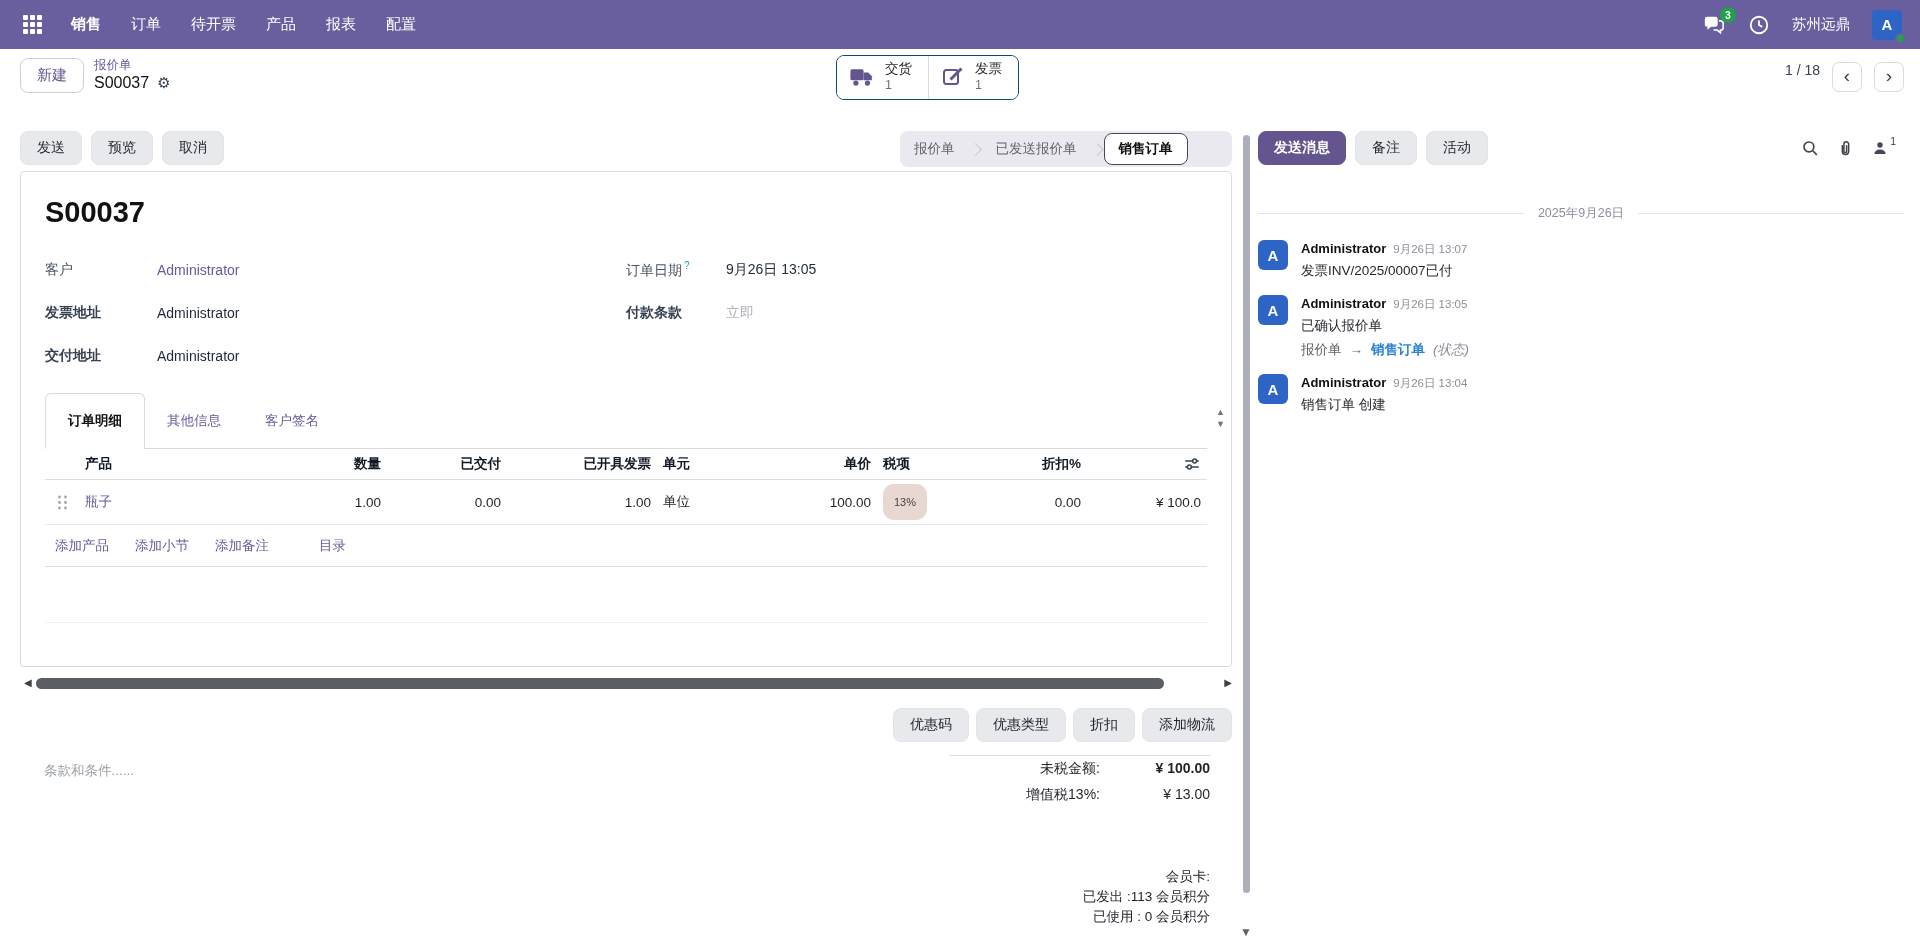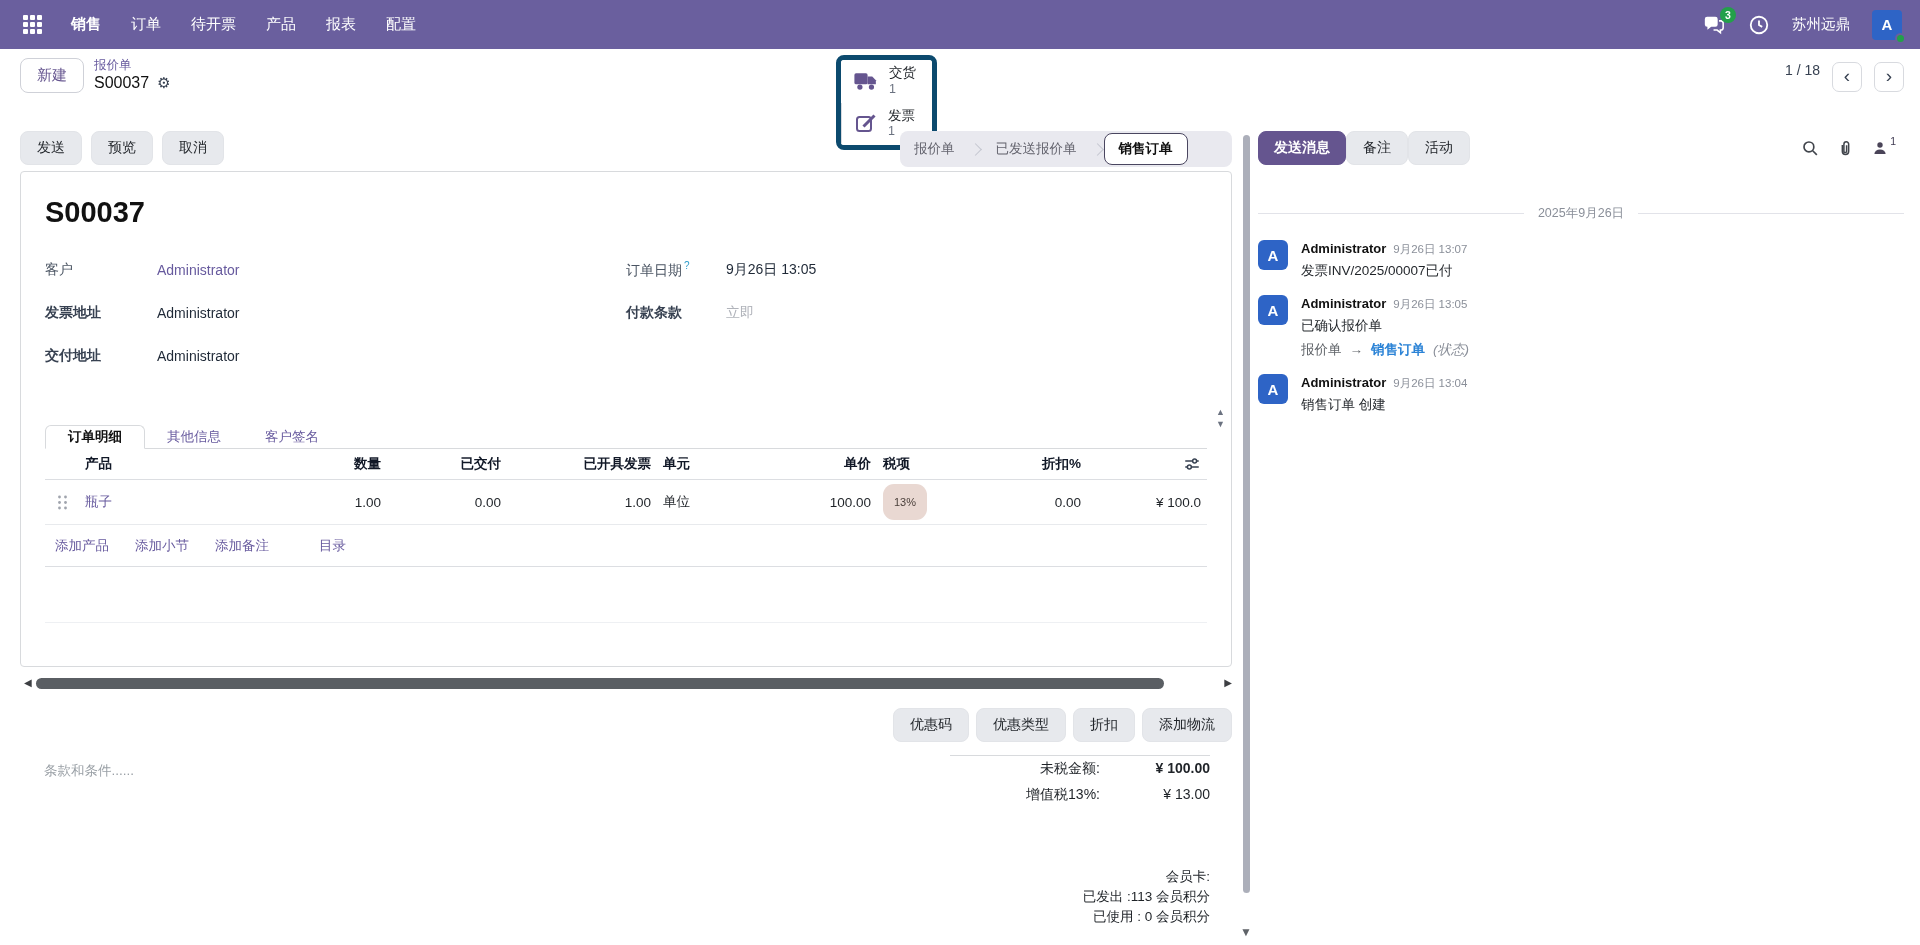--- a/index.html
+++ b/index.html
@@ -37,21 +37,21 @@
 
   
   .bc-row{position:absolute;left:20px;top:58px;display:flex;align-items:center;gap:10px;}
   .btn-new{border:1px solid #cfd1d8;border-radius:8px;background:#fff;color:var(--accent);
     font-size:15px;font-weight:500;padding:7px 16px;cursor:pointer;}
   .bc-stack{display:flex;flex-direction:column;line-height:1.2;}
   .bc-parent{font-size:12.5px;color:var(--link);cursor:pointer;}
   .bc-current{font-size:16px;color:#111;display:flex;align-items:center;gap:8px;}
   .gear{font-size:15px;color:#374151;cursor:pointer;}
 
-  .smart-buttons{position:absolute;left:836px;top:55px;display:flex;border:5px solid #0c4a6e;border-radius:8px;overflow:hidden;background:#fff;flex-direction:column;}
+  .smart-buttons{position:absolute;left:836px;top:55px;display:flex;border:1px solid #0c4a6e;border-radius:8px;overflow:hidden;background:#fff;}
   .smart-btn{display:flex;align-items:center;gap:9px;padding:5px 16px 5px 12px;cursor:pointer;background:#fff;}
   .smart-btn + .smart-btn{border-left:1px solid #d8dadf;}
   .smart-txt{display:flex;flex-direction:column;line-height:1.25;}
   .smart-label{font-size:13.5px;color:#1f2328;}
   .smart-count{font-size:12.5px;color:#6b7280;}
 
   .pager{position:absolute;right:16px;top:62px;display:flex;gap:12px;}
   .pager-text{font-size:14px;color:#374151;}
   .pager-btn{width:30px;height:30px;border:1px solid #d8dadf;border-radius:7px;background:#fff;
     display:flex;align-items:center;justify-content:center;font-size:19px;color:#374151;cursor:pointer;padding-bottom:3px;}
@@ -63,21 +63,21 @@
   .statusbar{position:absolute;top:131px;left:900px;width:332px;height:36px;background:#e9e9ef;
     border-radius:8px;display:flex;align-items:center;}
   .status-step{font-size:13.5px;color:#64646e;padding:0 14px;cursor:pointer;white-space:nowrap;}
   .status-sep{width:9px;height:9px;border-top:1.5px solid #c4c6cf;border-right:1.5px solid #c4c6cf;
     transform:rotate(45deg);margin:0 2px;flex:none;}
   .status-step.active{background:#fff;border:1.5px solid var(--statusbar-active-border);border-radius:8px;
     color:#111;font-weight:700;height:32px;display:flex;align-items:center;margin-right:2px;}
 
   
   .chatter{position:absolute;left:1258px;top:120px;width:646px;}
-  .chatter-head{display:flex;align-items:center;padding-top:11px;justify-content:center;}
+  .chatter-head{display:flex;align-items:center;gap:9px;padding-top:11px;justify-content:center;}
   .btn-primary{background:var(--accent);border:1px solid var(--accent);border-radius:8px;color:#fff;
     font-size:14px;font-weight:700;padding:7px 15px;cursor:pointer;}
   .chatter-icons{margin-left:auto;display:flex;align-items:center;gap:16px;padding-right:8px;}
   .cicon{cursor:pointer;display:flex;align-items:flex-start;}
   .follower-count{font-size:10.5px;color:#3f3a52;margin-left:1px;position:relative;top:-4px;}
 
   .date-divider{display:flex;align-items:center;gap:14px;margin-top:40px;color:#8a8f99;font-size:12.5px;}
   .date-divider:before,.date-divider:after{content:"";flex:1;height:1px;background:#e2e3e9;}
 
   .messages{margin-top:18px;display:flex;flex-direction:column;gap:15px;padding-right:10px;}
@@ -104,21 +104,21 @@
   .frow{display:flex;align-items:center;min-height:28px;}
   .flabel{width:112px;font-size:14px;color:#4b5563;flex:none;}
   .flabel.bold{font-weight:700;color:#374151;}
   .fcol.right .flabel{width:100px;}
   .fhelp{font-size:10px;color:#2E9CCB;vertical-align:super;margin-left:2px;}
   .fvalue{font-size:14px;color:#1f2937;}
   .fvalue.link{color:var(--link);cursor:pointer;}
   .fvalue.placeholder{color:#b0b3ba;}
 
   .tabs{display:flex;align-items:flex-end;margin-top:40px;border-bottom:1px solid #d8dadd;height:39px;}
-  .tab{font-size:13.5px;color:var(--link);padding:2px 22px;cursor:pointer;}
+  .tab{font-size:13.5px;color:var(--link);padding:18px 22px;cursor:pointer;}
   .tab.active{color:#111;font-weight:700;background:#fff;border:1px solid #d8dadd;border-bottom:1px solid #fff;
     border-radius:6px 6px 0 0;margin-bottom:-1px;}
 
   .otable{width:100%;}
   .trow{display:grid;grid-template-columns:34px 1fr 110px 120px 150px 95px 125px 95px 115px 120px;
     align-items:center;}
   .thead{border-bottom:1px solid #dcdee2;height:31px;font-weight:700;font-size:13.5px;color:#111827;}
   .tline{border-bottom:1px solid #e8eaed;height:45px;font-size:13.5px;}
   .cell{padding:0 6px;white-space:nowrap;overflow:hidden;}
   .r{text-align:right;}

